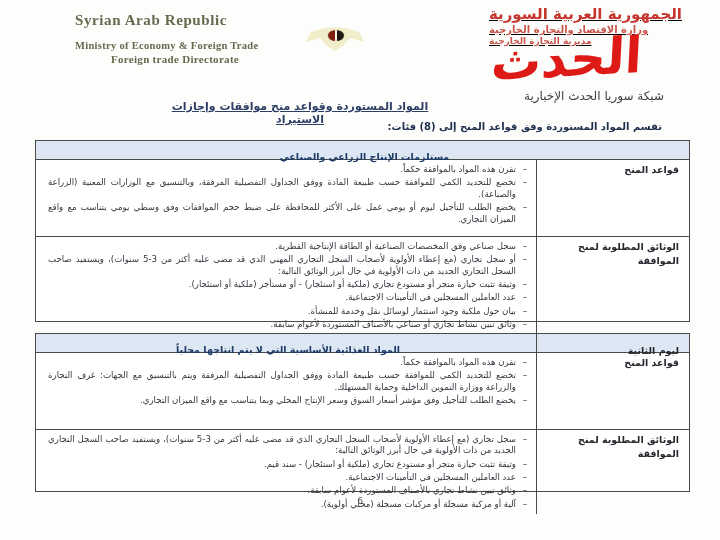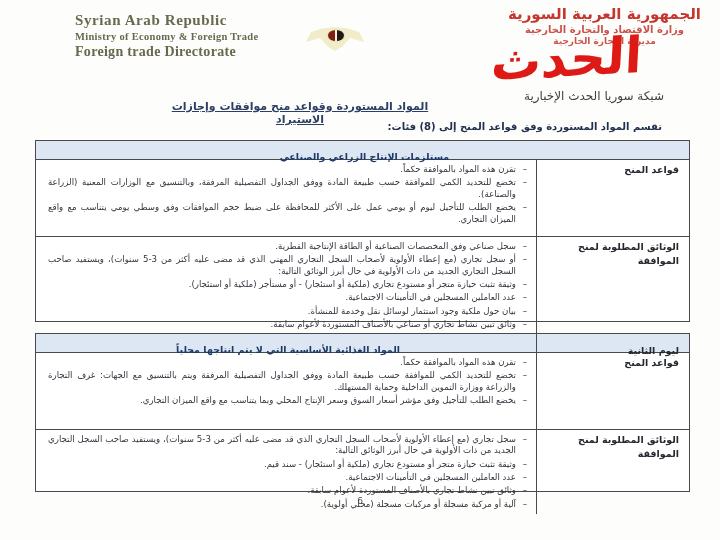--- a/index.html
+++ b/index.html
@@ -3,33 +3,33 @@
 <meta charset="utf-8">
 <style>
   html,body{margin:0;padding:0;}
   body{width:720px;height:540px;background:#ffffff;font-family:"DejaVu Sans",sans-serif;}
   .page{position:relative;width:720px;height:540px;background:#fdfdfb;overflow:hidden;}
 
   
   .header-en{position:absolute;left:75px;top:12px;color:#68684e;
              font-family:"Liberation Serif",serif;font-weight:bold;}
   .header-en .l1{font-size:15px;letter-spacing:.6px;}
-  .header-en .l2{font-size:10.5px;margin-top:2px;letter-spacing:.3px;}
-  .header-en .l3{font-size:14px;margin-top:2px;letter-spacing:.3px;}
+  .header-en .l2{font-size:10.5px;margin-top:11px;letter-spacing:.3px;}
+  .header-en .l3{font-size:11px;margin-top:2px;letter-spacing:.3px;margin-left:36px;}
 
   .emblem{position:absolute;left:306px;top:24px;width:60px;height:34px;}
   .emblem .wings{position:absolute;left:0;top:3px;width:58px;height:24px;background:#f1ecca;
       clip-path:polygon(0 62%,8% 22%,28% 6%,50% 0,72% 6%,92% 22%,100% 62%,76% 46%,63% 80%,50% 100%,37% 80%,24% 46%);}
   .emblem .badge{position:absolute;left:21px;top:5px;width:16px;height:11px;border-radius:50%;
       overflow:hidden;display:flex;border:1px solid #e6dfb4;}
   .emblem .b-red{flex:1;background:#7e1d12;}
   .emblem .b-white{width:2px;background:#f5f2e0;}
   .emblem .b-black{flex:1;background:#201915;}
 
-  .header-ar{position:absolute;right:8px;top:5px;width:215px;text-align:center;direction:rtl;}
+  .header-ar{position:absolute;right:16px;top:5px;width:215px;text-align:left;direction:rtl;text-decoration:underline;}
   .header-ar .l1{font-size:15px;font-weight:bold;color:#c5362e;}
   .header-ar .l2{font-size:10px;font-weight:bold;color:#c8554c;margin-top:1px;}
   .header-ar .l3{font-size:9px;font-weight:bold;color:#c8554c;margin-top:1px;}
 
   .hadath-logo{position:absolute;right:78px;top:34px;font-size:50px;font-weight:bold;color:#dd1a15;
       direction:rtl;transform:rotate(-3deg) skewX(-6deg);line-height:1;}
   .network{position:absolute;right:56px;top:89px;font-size:12px;font-weight:normal;color:#404040;direction:rtl;}
 
   
   .doc-title{position:absolute;left:155px;top:100px;width:290px;text-align:center;direction:rtl;

